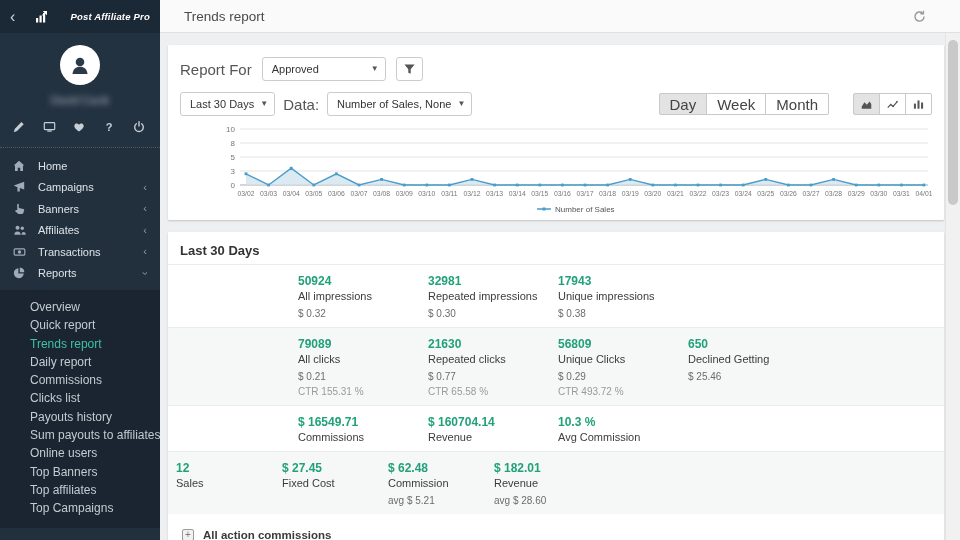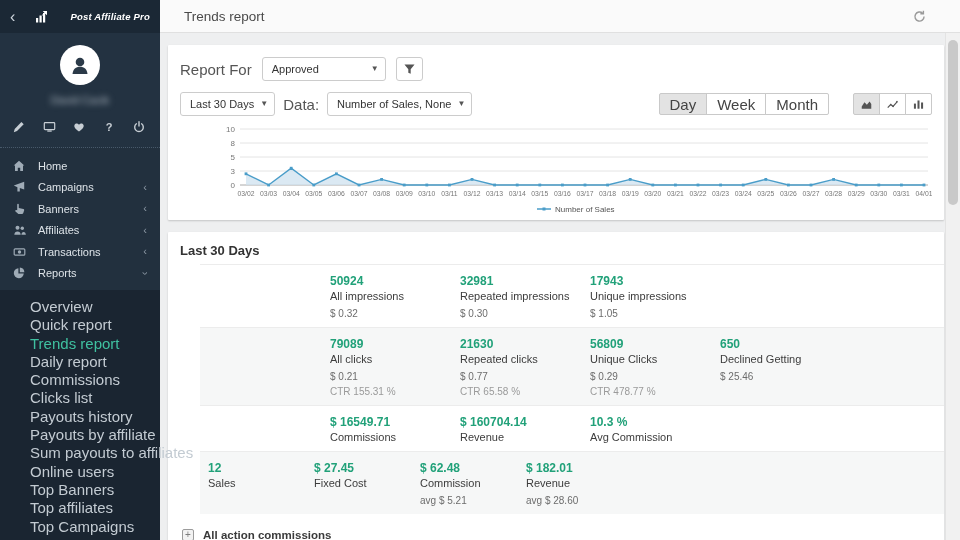--- a/index.html
+++ b/index.html
@@ -17,21 +17,21 @@
   .avatar { width:40px; height:40px; border-radius:50%; background:#fff; margin:0 auto; display:flex; align-items:center; justify-content:center; }
   .user-name { text-align:center; margin-top:9px; font-size:11px; color:#aeb8c1; filter:blur(3px); }
   .quick-icons { display:flex; justify-content:space-between; padding:0 13px; margin-top:15px; }
   .qi { color:#c7ced4; font-size:11px; width:14px; text-align:center; cursor:pointer; }
   .menu { padding:7px 0 6px; }
   .menu-item { height:21.5px; display:flex; align-items:center; padding:0 13px; font-size:11px; color:#dde3e8; cursor:pointer; }
   .menu-item .mi-icon { width:25px; display:flex; align-items:center; }
   .menu-item .chev { margin-left:auto; color:#8b97a3; font-size:11px; line-height:1; }
   .chev.down { display:inline-block; transform:rotate(-90deg); }
   .submenu { background:#1a2531; padding:8px 0 10px; }
-  .submenu-item { height:18.3px; line-height:18.3px; padding-left:30px; font-size:15px; color:#c3cbd2; cursor:pointer; white-space:nowrap; }
+  .submenu-item { height:18.3px; line-height:18.3px; padding-left:30px; font-size:12px; color:#c3cbd2; cursor:pointer; white-space:nowrap; }
   .submenu-item.active { color:#3fc1a0; }
 
   
   .main { position:absolute; left:160px; top:0; right:0; height:540px; background:#eeeff0; }
   .main-header { height:33px; background:#fafafa; border-bottom:1px solid #e0e0e0; display:flex; align-items:center; padding:0 24px; }
   .main-title { font-size:13.5px; color:#4a4a4a; }
   .refresh-btn { margin-left:auto; margin-right:10px; cursor:pointer; display:flex; }
   .scrollbar { position:absolute; right:0; top:33px; bottom:0; width:15px; background:#f1f1f1; border-left:1px solid #e3e3e3; z-index:5; }
   .scroll-thumb { position:absolute; top:7px; left:2px; width:10px; height:165px; background:#c9c9c9; border-radius:5px; }
 
@@ -54,21 +54,21 @@
     display:flex; align-items:center; justify-content:center; cursor:pointer; margin-left:-1px; }
   .btn-group .btn:first-child { margin-left:0; border-radius:2px 0 0 2px; }
   .btn-group .btn:last-child { border-radius:0 2px 2px 0; }
   .btn-group .btn.active { background:#e3e3e3; }
   .btn-group .btn.ibtn { width:27px; padding:0; }
   .grow { flex:1; }
   .chart-wrap { margin-top:9px; }
 
   .card-stats { margin-top:12px; padding-bottom:14px; }
   .stats-title { padding:11px 12px 6px; font-size:13px; font-weight:bold; color:#333; }
-  .stats-row { display:flex; padding:9px 0 7px 8px; border-top:1px solid #ececec;margin-left:32px; }
+  .stats-row { display:flex; padding:9px 0 7px 8px; border-top:1px solid #ececec; }
   .stats-row.shaded { background:#f6f7f7; }
   .row-spacer { width:122px; flex:none; }
   .cell { width:130px; flex:none; }
   .stats-row.tight .cell { width:106px; }
   .cell .v { color:#21a179; font-weight:bold; font-size:12px; line-height:1.25; }
   .cell .l { color:#3c3c3c; font-size:11px; line-height:1.25; margin-top:1px; }
   .cell .s1 { color:#6c6c6c; font-size:10px; margin-top:4px; line-height:1.2; }
   .cell .s2 { color:#9a9a9a; font-size:10px; margin-top:3px; line-height:1.2; }
 
   .expander { display:flex; align-items:center; gap:9px; padding:15px 12px 4px 14px; cursor:pointer; }
@@ -199,21 +199,20 @@
       </div>
     </div>
   <div class="submenu">
       <div class="submenu-item">Overview</div>
       <div class="submenu-item">Quick report</div>
       <div class="submenu-item active">Trends report</div>
       <div class="submenu-item">Daily report</div>
       <div class="submenu-item">Commissions</div>
       <div class="submenu-item">Clicks list</div>
       <div class="submenu-item">Payouts history</div>
-      <div class="submenu-item">Payouts by affiliate</div>
       <div class="submenu-item">Sum payouts to affiliates</div>
       <div class="submenu-item">Online users</div>
       <div class="submenu-item">Top Banners</div>
       <div class="submenu-item">Top affiliates</div>
       <div class="submenu-item">Top Campaigns</div>
     </div>
 </div>
 
 <div class="main">
   <div class="main-header">
@@ -381,42 +380,42 @@
               <div class="s1">$ 0.32</div>
             </div>
             <div class="cell">
               <div class="v">32981</div>
               <div class="l">Repeated impressions</div>
               <div class="s1">$ 0.30</div>
             </div>
             <div class="cell">
               <div class="v">17943</div>
               <div class="l">Unique impressions</div>
-              <div class="s1">$ 1.05</div>
+              <div class="s1">$ 0.38</div>
             </div>
           </div>
           <div class="stats-row shaded">
             <div class="row-spacer"></div>
             <div class="cell">
               <div class="v">79089</div>
               <div class="l">All clicks</div>
               <div class="s1">$ 0.21</div>
               <div class="s2">CTR 155.31 %</div>
             </div>
             <div class="cell">
               <div class="v">21630</div>
               <div class="l">Repeated clicks</div>
               <div class="s1">$ 0.77</div>
               <div class="s2">CTR 65.58 %</div>
             </div>
             <div class="cell">
               <div class="v">56809</div>
               <div class="l">Unique Clicks</div>
               <div class="s1">$ 0.29</div>
-              <div class="s2">CTR 478.77 %</div>
+              <div class="s2">CTR 493.72 %</div>
             </div>
             <div class="cell">
               <div class="v">650</div>
               <div class="l">Declined Getting</div>
               <div class="s1">$ 25.46</div>
             </div>
           </div>
           <div class="stats-row">
             <div class="row-spacer"></div>
             <div class="cell">

